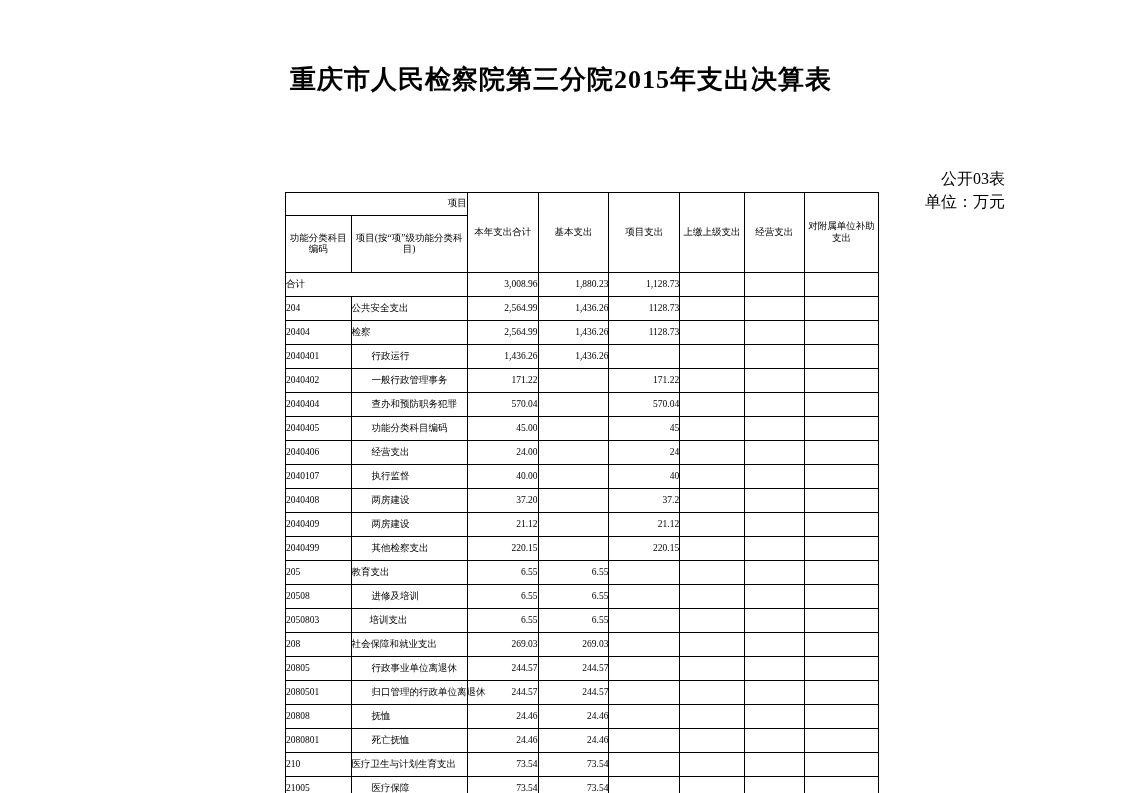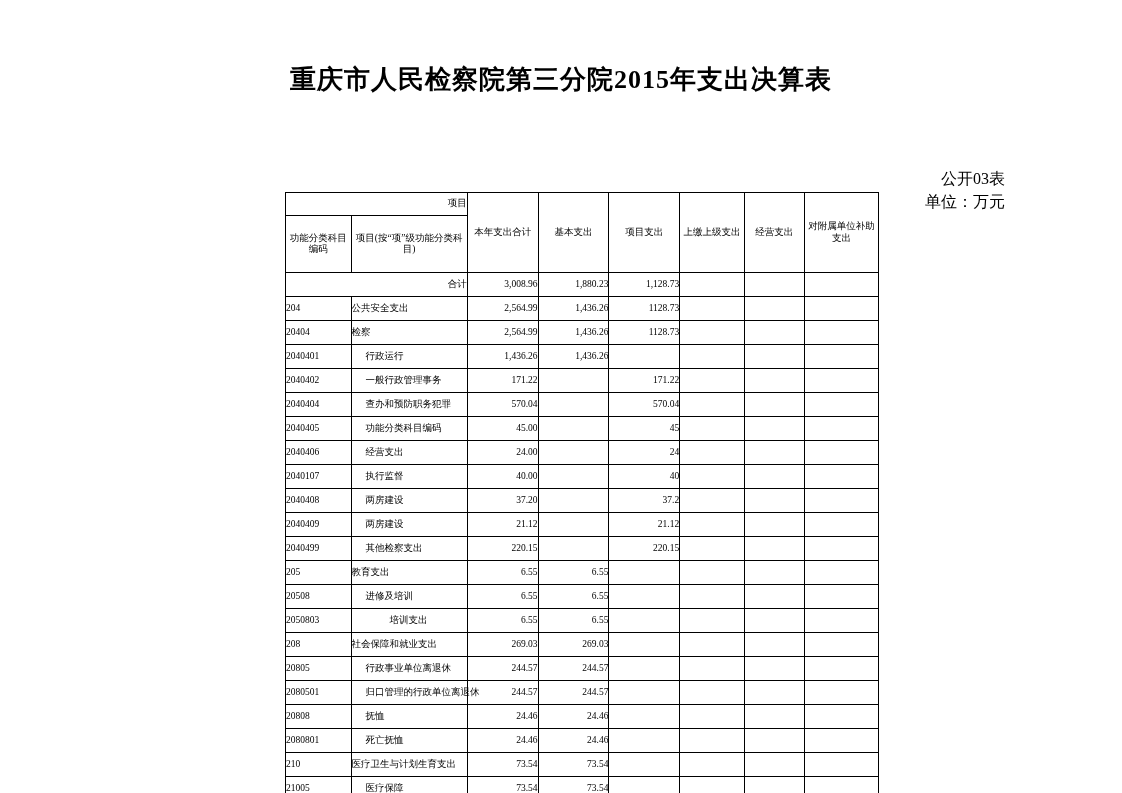--- a/index.html
+++ b/index.html
@@ -74,29 +74,29 @@
     height: 23px;
     padding-left: 5px;
     text-align: left;
     white-space: nowrap;
   }
   td.name {
     padding-left: 6px;
     text-align: left;
     white-space: nowrap;
   }
-  td.name.indent1 { padding-left: 14px; }
-  td.name.indent2 { padding-left: 38px; }
+  td.name.indent1 { padding-left: 20px; }
+  td.name.indent2 { padding-left: 18px; }
   td.num {
     text-align: right;
     padding-right: 8px;
     white-space: nowrap;
   }
   td.total-label {
-    text-align: right;
+    text-align: left;
   }
   col.c-code { width: 62px; }
   col.c-name { width: 110px; }
   col.c-v1 { width: 67px; }
   col.c-v2 { width: 67px; }
   col.c-v3 { width: 67px; }
   col.c-v4 { width: 61px; }
   col.c-v5 { width: 57px; }
   col.c-v6 { width: 70px; }
 </style>

